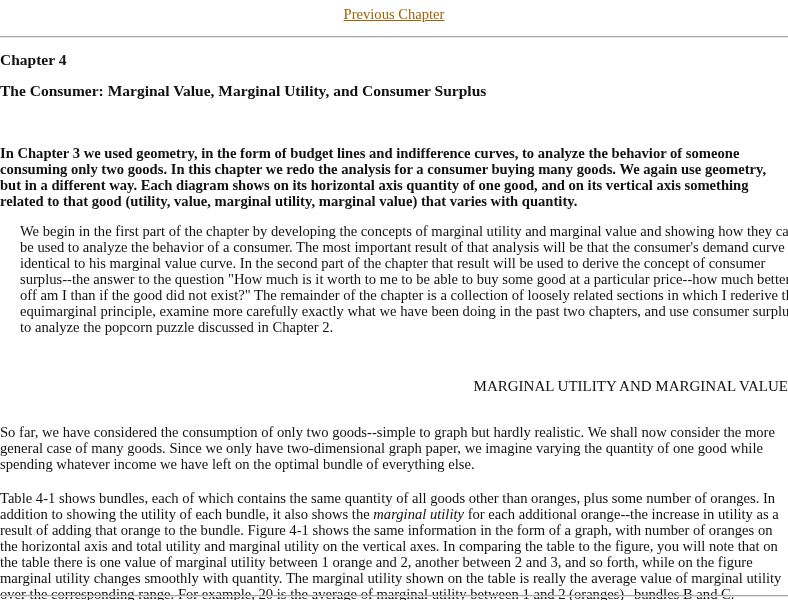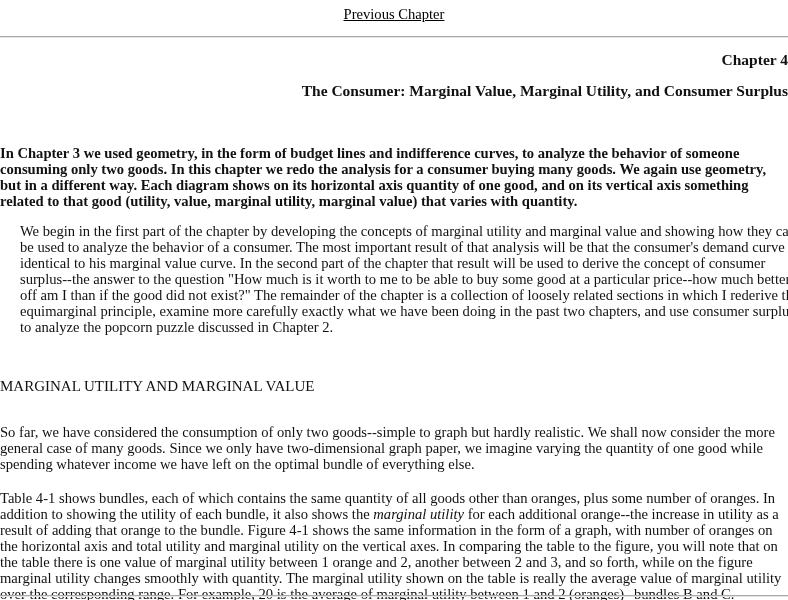--- a/index.html
+++ b/index.html
@@ -3,30 +3,30 @@
   <meta charset="utf-8">
   <style>
     html, body { margin: 0; padding: 0; background: #ffffff; }
     body {
       width: 788px; height: 600px; overflow: hidden;
       font-family: "Liberation Serif", "DejaVu Serif", serif;
       font-size: 14.6px; line-height: 16px; color: #111111;
       position: relative;
     }
     .nav { text-align: center; position: absolute; top: 6px; left: 0; width: 788px; }
-    .nav a { color: #000000; text-decoration: underline; font-size: 14.6px; }
+    .nav a { color: #a16207; text-decoration: underline; font-size: 14.6px; }
     .rule { position: absolute; left: 0; width: 788px; height: 0; border-top: 1px solid #a8a8a8; border-bottom: 1px solid #e4e4e4; }
     .rule.top { top: 36px; }
     .rule.bottom { top: 595px; }
-    .h-chapter { position: absolute; top: 52px; left: 0; width: 788px; text-align: right; font-weight: bold; font-size: 15.5px; }
-    .h-title { position: absolute; top: 83px; left: 0; width: 788px; text-align: right; font-weight: bold; font-size: 15.5px; }
+    .h-chapter { position: absolute; top: 52px; left: 0; width: 788px; text-align: left; font-weight: bold; font-size: 15.5px; }
+    .h-title { position: absolute; top: 83px; left: 0; width: 788px; text-align: left; font-weight: bold; font-size: 15.5px; }
     .para { position: absolute; left: 0; width: 786px; margin: 0; }
     .p1 { top: 145px; font-weight: bold; }
     .p2 { top: 223px; margin-left: 20px; }
-    .section-head { position: absolute; top: 378px; left: 0; width: 788px; text-align: left; font-size: 15px; }
+    .section-head { position: absolute; top: 378px; left: 0; width: 788px; text-align: right; font-size: 15px; }
     .p3 { top: 424px; }
     .p4 { top: 490px; }
     em { font-style: italic; }
   </style>
 </head>
 <body>
 
 <div class="nav">
   <a href="#">Previous Chapter</a>
 </div>

